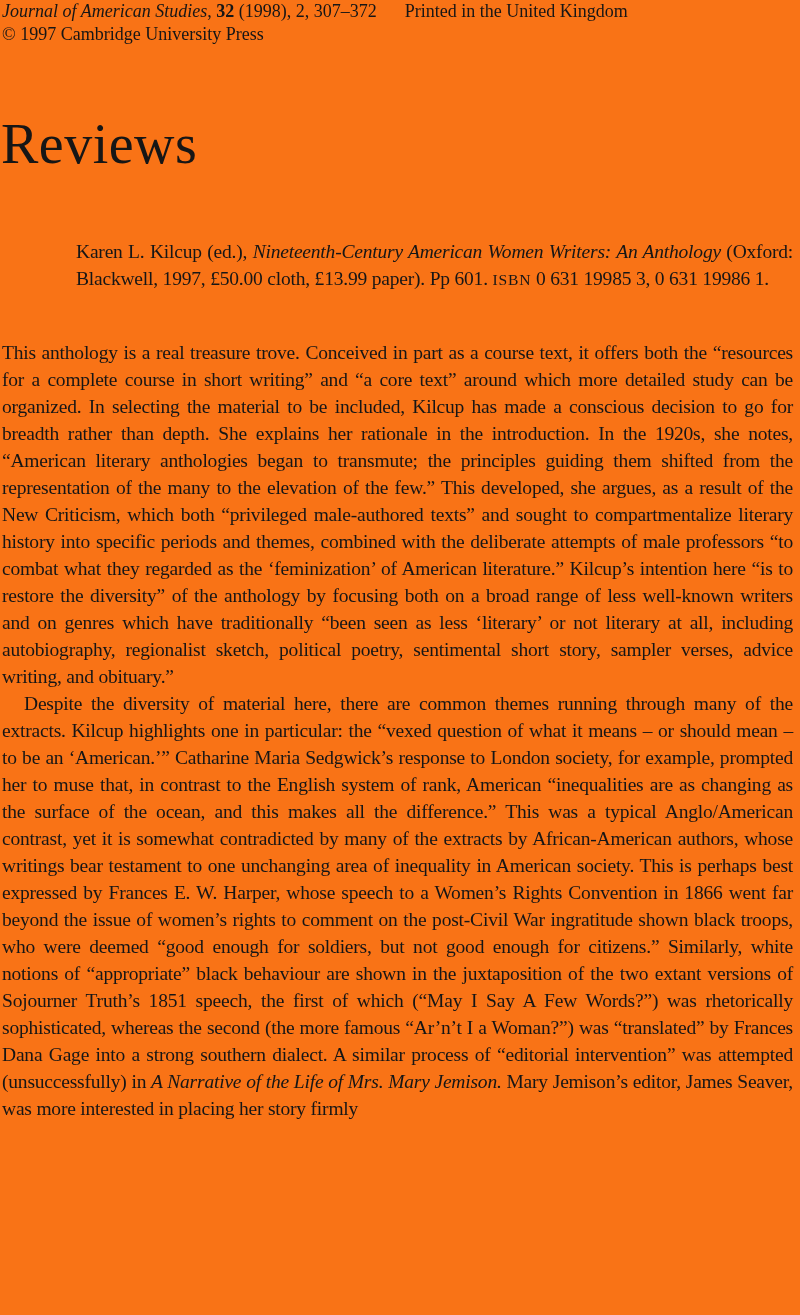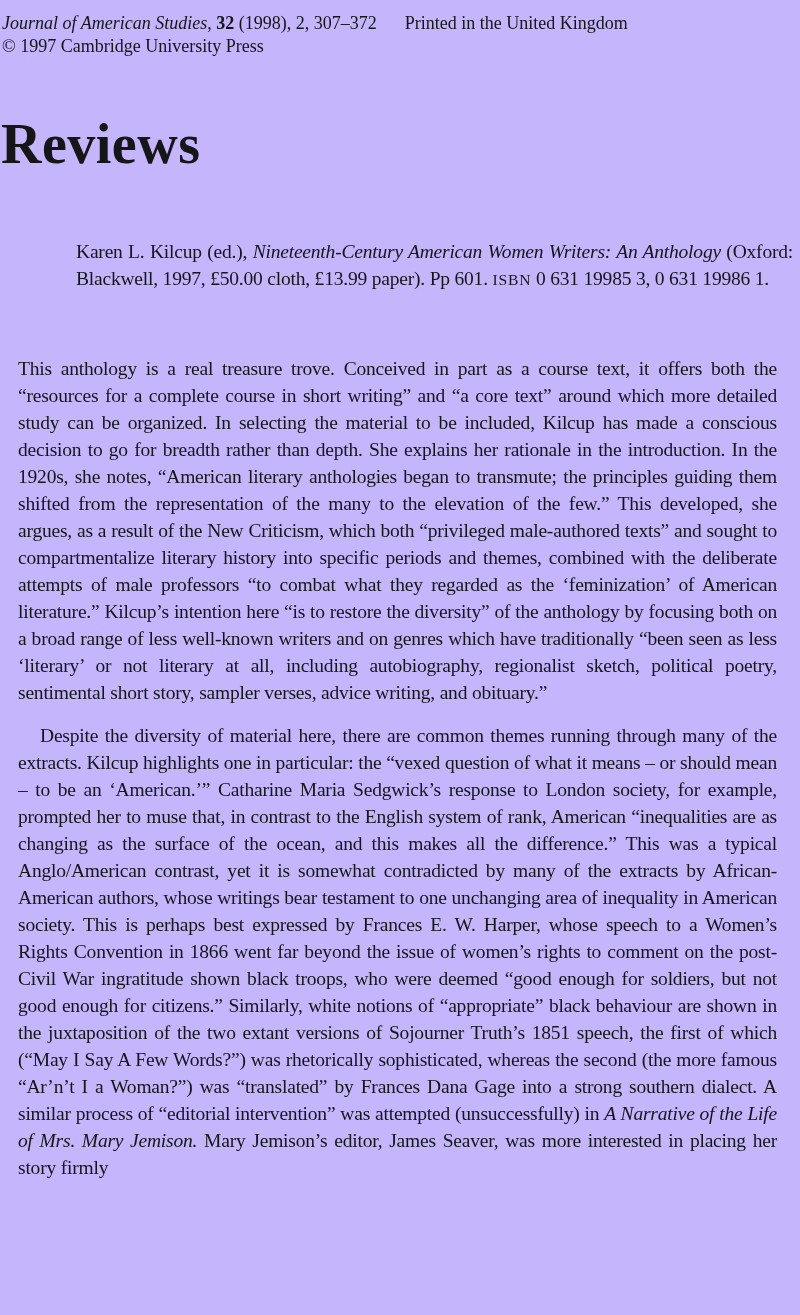--- a/index.html
+++ b/index.html
@@ -2,64 +2,64 @@
 <html><head>
 <meta charset="utf-8">
 <style>
   html, body { margin: 0; padding: 0; }
   body { background: #e8e8e8; }
   .page {
     position: relative;
     width: 800px;
     height: 1315px;
     margin: 0 auto;
-    background: #c4b5fd;
+    background: #f97316;
     color: #161616;
     font-family: "Liberation Serif", "DejaVu Serif", serif;
     overflow: hidden;
   }
   .masthead {
     position: absolute;
     left: 2px; right: 7px; top: 0;
     font-size: 18px;
     line-height: 23px;
     white-space: nowrap;
   }
   .mast-line1 { display: flex; align-items: baseline; }
-  .printed-in { margin-left: 28px; margin-top: 12px; }
+  .printed-in { margin-left: 28px; }
   .it { font-style: italic; }
   .b  { font-weight: bold; }
   .section-title {
     position: absolute;
     left: 1px; top: 114px;
     margin: 0;
     font-size: 56px;
     line-height: 60px;
-    font-weight: bold;
+    font-weight: normal;
     letter-spacing: 0.5px;
   }
   .citation {
     position: absolute;
     left: 49px; right: 7px; top: 238px;
     font-size: 19.5px;
     line-height: 27px;
     letter-spacing: -0.2px;
     text-align: justify;
     margin-left: 27px;
   }
   .sc { font-size: 0.8em; letter-spacing: 0.8px; }
   .review-body {
     position: absolute;
     left: 2px; right: 7px; top: 339px;
     font-size: 19.5px;
     line-height: 27px;
     letter-spacing: -0.2px;
     text-align: justify;
   }
-  .review-body p { margin: 16px; }
+  .review-body p { margin: 0; }
   .indent { text-indent: 22px; }
 </style>
 </head>
 <body>
 
 <div class="page">
 
   <header class="masthead">
     <div class="mast-line1">
       <span><span class="it">Journal of American Studies</span><span>, </span><span class="b">32</span><span> (1998), 2, 307–372</span></span>

